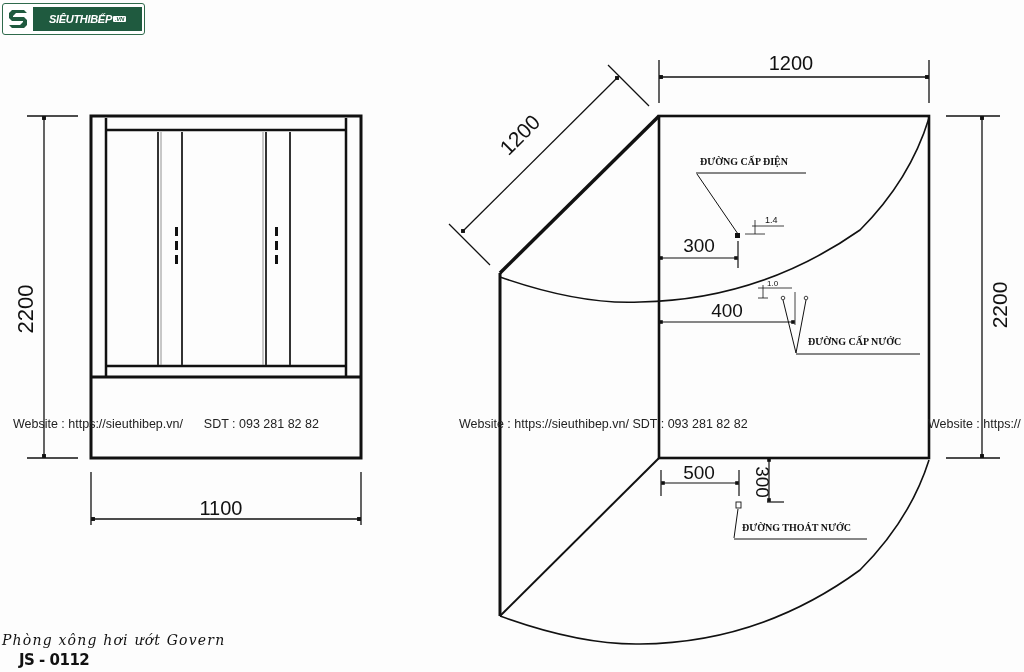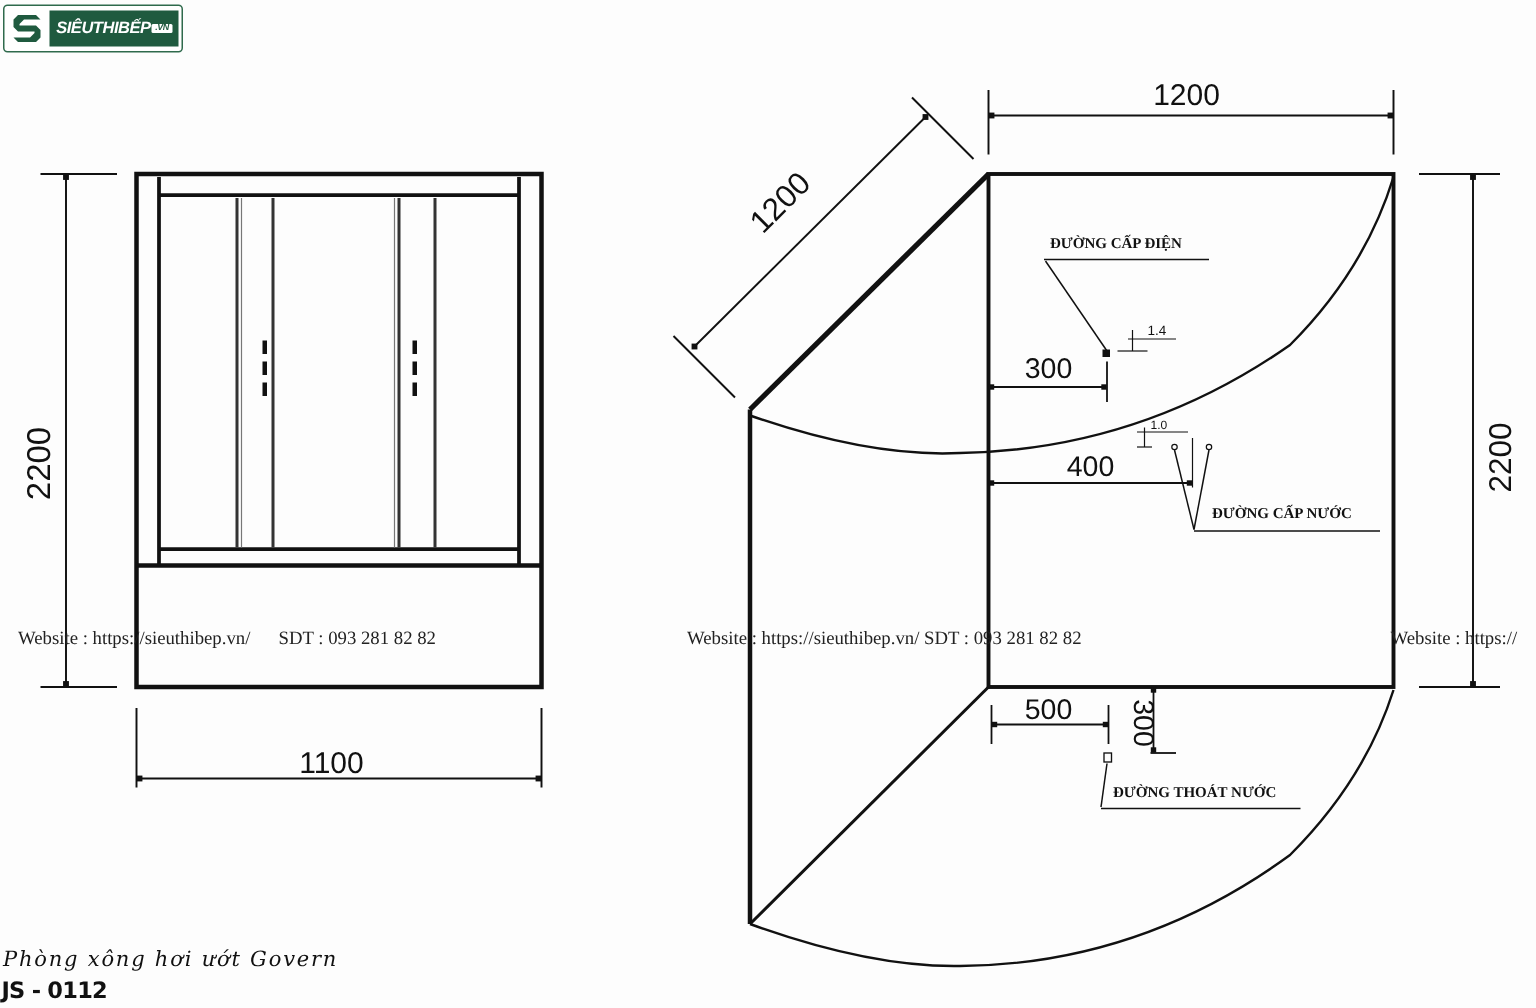--- a/index.html
+++ b/index.html
@@ -2,51 +2,51 @@
 <html><head>
   <meta charset="utf-8">
   <style>
     html, body { margin: 0; padding: 0; }
     body {
       width: 1024px; height: 672px; overflow: hidden; position: relative;
       background: #fdfdfd;
       font-family: "DejaVu Sans", sans-serif;
     }
     .logo {
-      position: absolute; left: 2px; top: 3px; width: 120px; height: 32px;
+      position: absolute; left: 2px; top: 3px; width: 143px; height: 32px;
       border: 1px solid #2f6a4c; border-radius: 3px; background: #fff;
       box-sizing: border-box; display: flex; align-items: center; padding: 2px;
     }
     .logo-mark {
       width: 26px; height: 26px; display: flex; align-items: center; justify-content: center;
     }
     .logo-text-box {
       margin-left: 2px; flex: 1; height: 24px; background: #1f5a3f;
       display: flex; align-items: center; justify-content: center;
       color: #fff; font-family: "Liberation Sans", sans-serif; font-weight: bold;
       font-style: italic; font-size: 11px; letter-spacing: -0.3px;
     }
     .logo-text-box .vn {
       font-size: 6px; background: #fff; color: #1f5a3f; padding: 0 2px; margin-left: 1px;
       border-radius: 1px; font-style: italic;
     }
     svg.drawing { position: absolute; left: 0; top: 0; }
     .cad-text { font-family: "Liberation Sans", sans-serif; fill: #111; }
     .cad-label { font-family: "Liberation Serif", serif; font-weight: bold; fill: #111; }
     .watermark {
-      position: absolute; font-family: Liberation Serif, serif; font-size: 12.5px; color: #222;
+      position: absolute; font-family: Liberation Sans, sans-serif; font-size: 12.5px; color: #222;
       white-space: pre; top: 403px;
     }
     .caption {
       position: absolute; left: 2px; top: 632px;
       font-family: "DejaVu Serif", serif; font-style: italic; font-size: 14px;
       letter-spacing: 1.2px; color: #111;
     }
     .model {
-      position: absolute; left: 1px; top: 651px;
+      position: absolute; left: 19px; top: 651px;
       font-family: "DejaVu Sans", sans-serif; font-weight: bold; font-size: 15px; color: #111;
       letter-spacing: -0.5px;
     }
   </style>
 </head>
 <body>
 
 <div class="logo">
   <span class="logo-mark">
     <svg width="24" height="24" viewBox="0 0 24 24">

